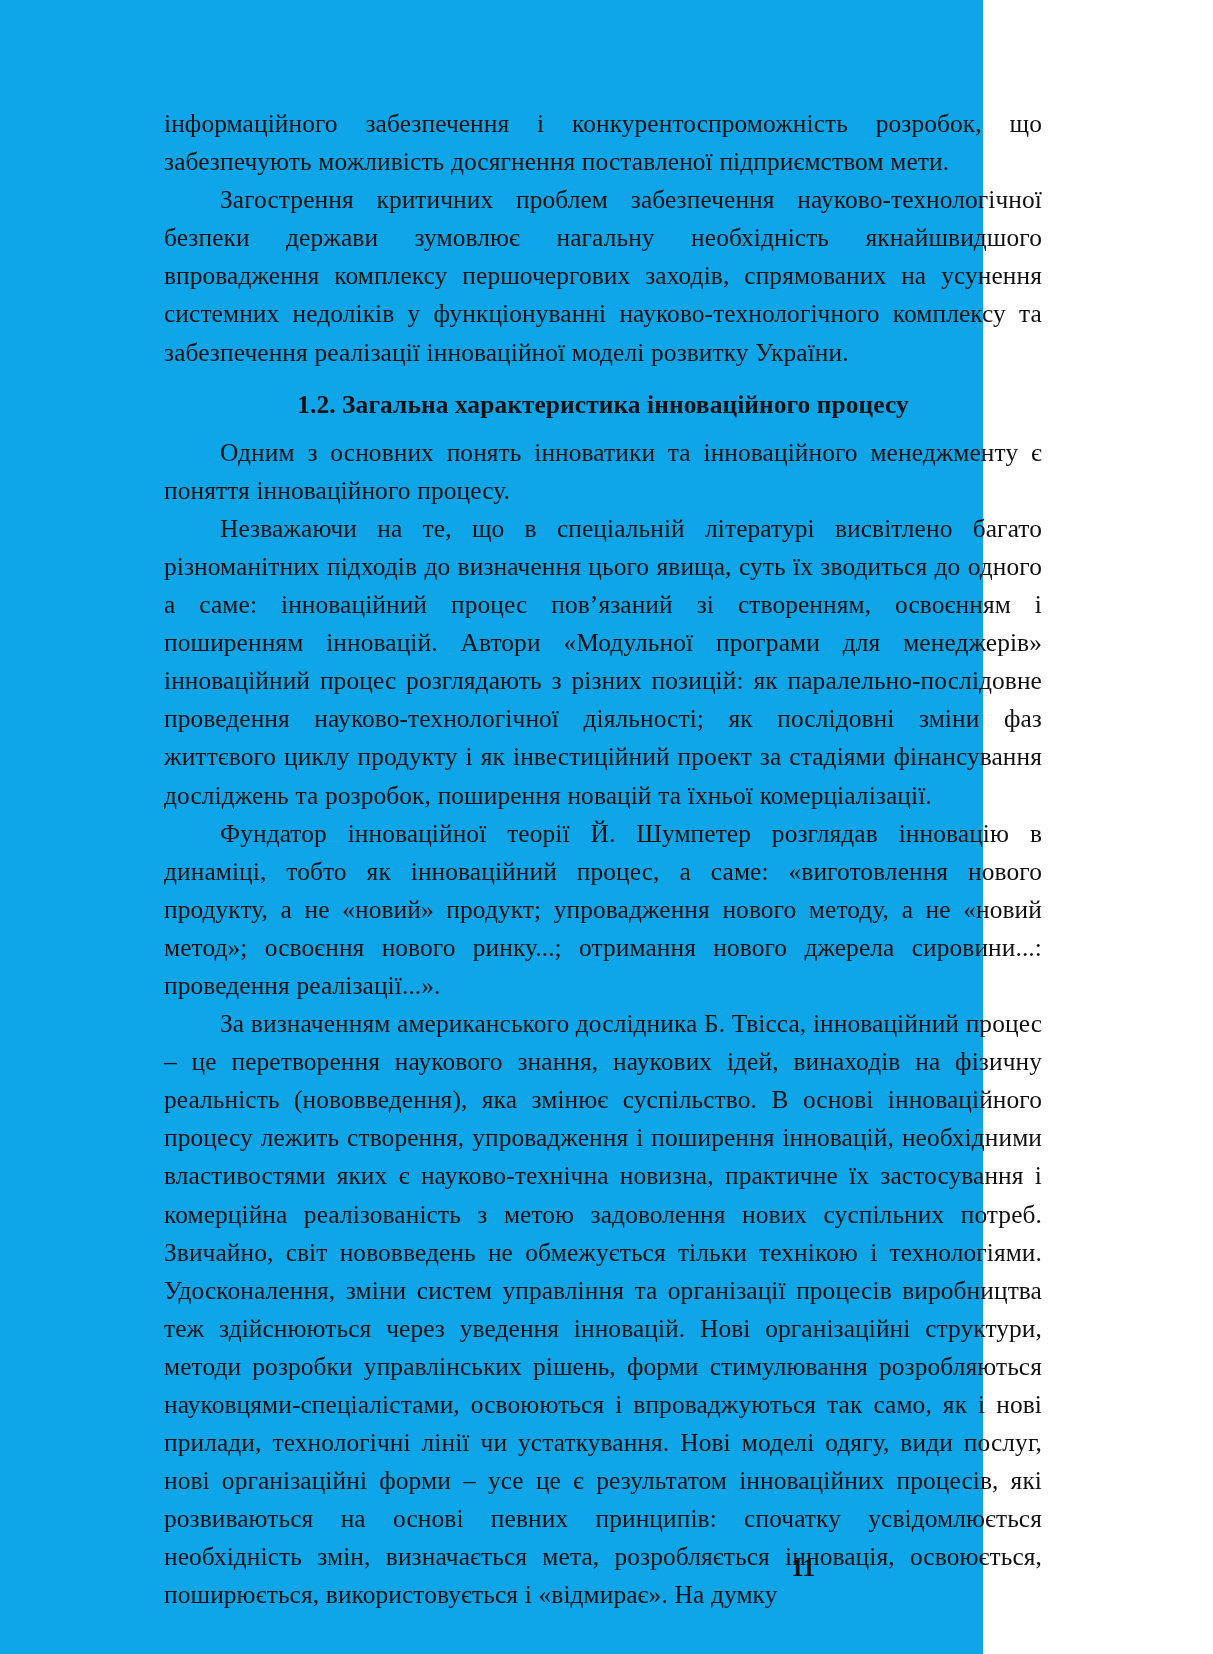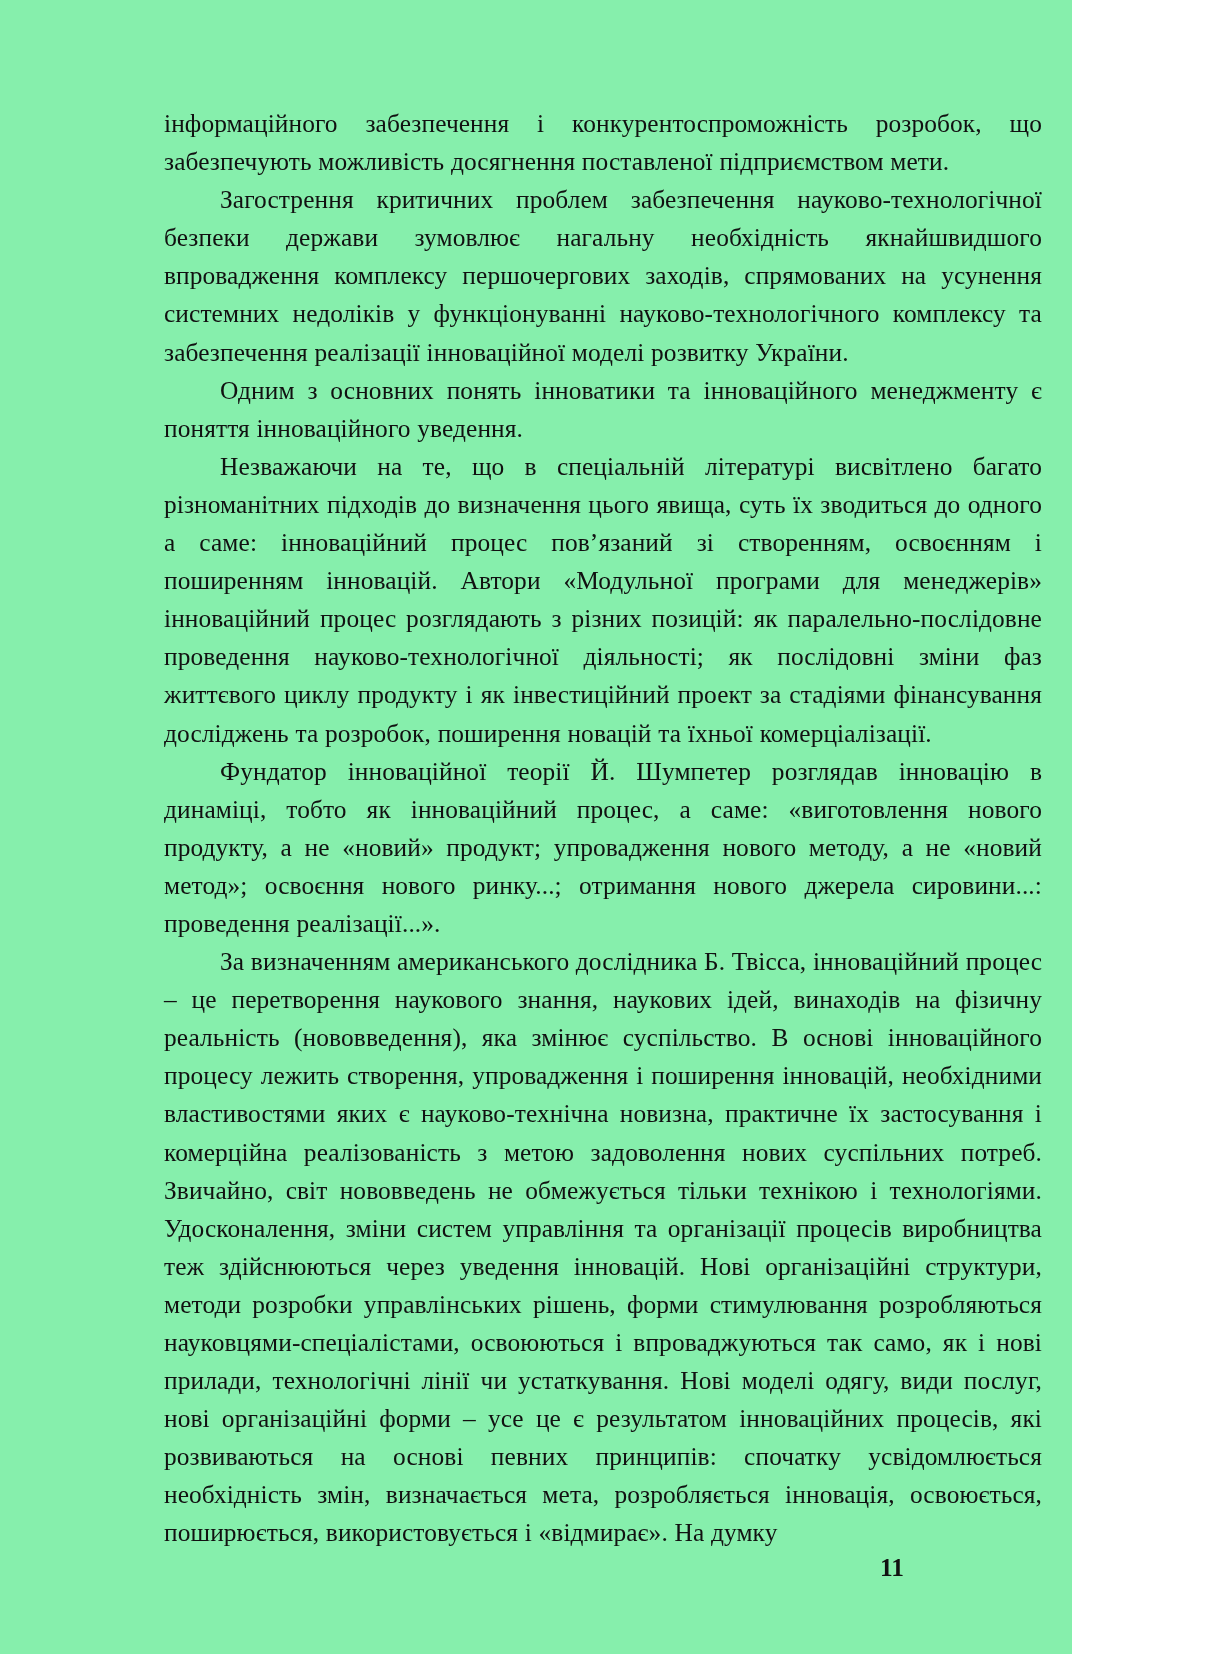--- a/index.html
+++ b/index.html
@@ -12,23 +12,23 @@
     height: 1654px;
     position: relative;
     font-family: "Liberation Serif", "DejaVu Serif", serif;
     color: #111111;
     overflow: hidden;
   }
 
   .page {
     position: absolute;
     left: 0; top: 0;
-    width: 1072px;
+    width: 983px;
     height: 1654px;
-    background: #86efac;
+    background: #0ea5e9;
   }
 
   .text-block {
     position: absolute;
     left: 164px;
     top: 104px;
     width: 878px;
   }
 
   p.para {
@@ -73,22 +73,23 @@
 <body>
 
 <div class="page">
 
   <div class="text-block">
 
     <p class="para no-indent"><span>інформаційного забезпечення і конкурентоспроможність розробок, що забезпечують можливість досягнення поставленої підприємством мети.</span></p>
 
     <p class="para"><span>Загострення критичних проблем забезпечення науково-технологічної безпеки держави зумовлює нагальну необхідність якнайшвидшого впровадження комплексу першочергових заходів, спрямованих на усунення системних недоліків у функціонуванні науково-технологічного комплексу та забезпечення реалізації інноваційної моделі розвитку України.</span></p>
 
+    <h2 class="section-heading">1.2. Загальна характеристика інноваційного процесу</h2>
 
-    <p class="para"><span>Одним з основних понять інноватики та інноваційного менеджменту є поняття інноваційного уведення.</span></p>
+    <p class="para"><span>Одним з основних понять інноватики та інноваційного менеджменту є поняття інноваційного процесу.</span></p>
 
     <p class="para"><span>Незважаючи на те, що в спеціальній літературі висвітлено багато різноманітних підходів до визначення цього явища, суть їх зводиться до одного а саме: </span><span class="b">інноваційний процес пов’язаний зі створенням, освоєнням і поширенням інновацій.</span><span> Автори «Модульної програми для менеджерів» інноваційний процес розглядають з різних позицій: як паралельно-послідовне проведення науково-технологічної діяльності; як послідовні зміни фаз життєвого циклу продукту і як інвестиційний проект за стадіями фінансування досліджень та розробок, поширення новацій та їхньої комерціалізації.</span></p>
 
     <p class="para"><span>Фундатор інноваційної теорії Й. Шумпетер розглядав інновацію в динаміці, тобто як інноваційний процес, а саме: «</span><span class="b">виготовлення</span><span> нового продукту, а не «новий» продукт; </span><span class="b">упровадження</span><span> нового методу, а не «новий метод»; освоєння нового ринку...; </span><span class="b">отримання</span><span> нового джерела сировини...: </span><span class="b">проведення</span><span> реалізації...».</span></p>
 
     <p class="para"><span>За визначенням американського дослідника Б. Твісса, </span><span class="b">інноваційний процес – це перетворення наукового знання, наукових ідей, винаходів на фізичну реальність (нововведення), яка змінює суспільство.</span><span> В основі інноваційного процесу лежить створення, упровадження і поширення інновацій, необхідними властивостями яких є науково-технічна новизна, практичне їх застосування і комерційна реалізованість з метою задоволення нових суспільних потреб. Звичайно, світ нововведень не обмежується тільки технікою і технологіями. Удосконалення, зміни систем управління та організації процесів виробництва теж здійснюються через уведення інновацій. Нові організаційні структури, методи розробки управлінських рішень, форми стимулювання розробляються науковцями-спеціалістами, освоюються і впроваджуються так само, як і нові прилади, технологічні лінії чи устаткування. Нові моделі одягу, види послуг, нові організаційні форми – усе це є результатом інноваційних процесів, які розвиваються на основі певних принципів: спочатку усвідомлюється необхідність змін, визначається мета, розробляється інновація, освоюється, поширюється, використовується і «відмирає». На думку</span></p>
 
   </div>
 
   <div class="page-number">11</div>

